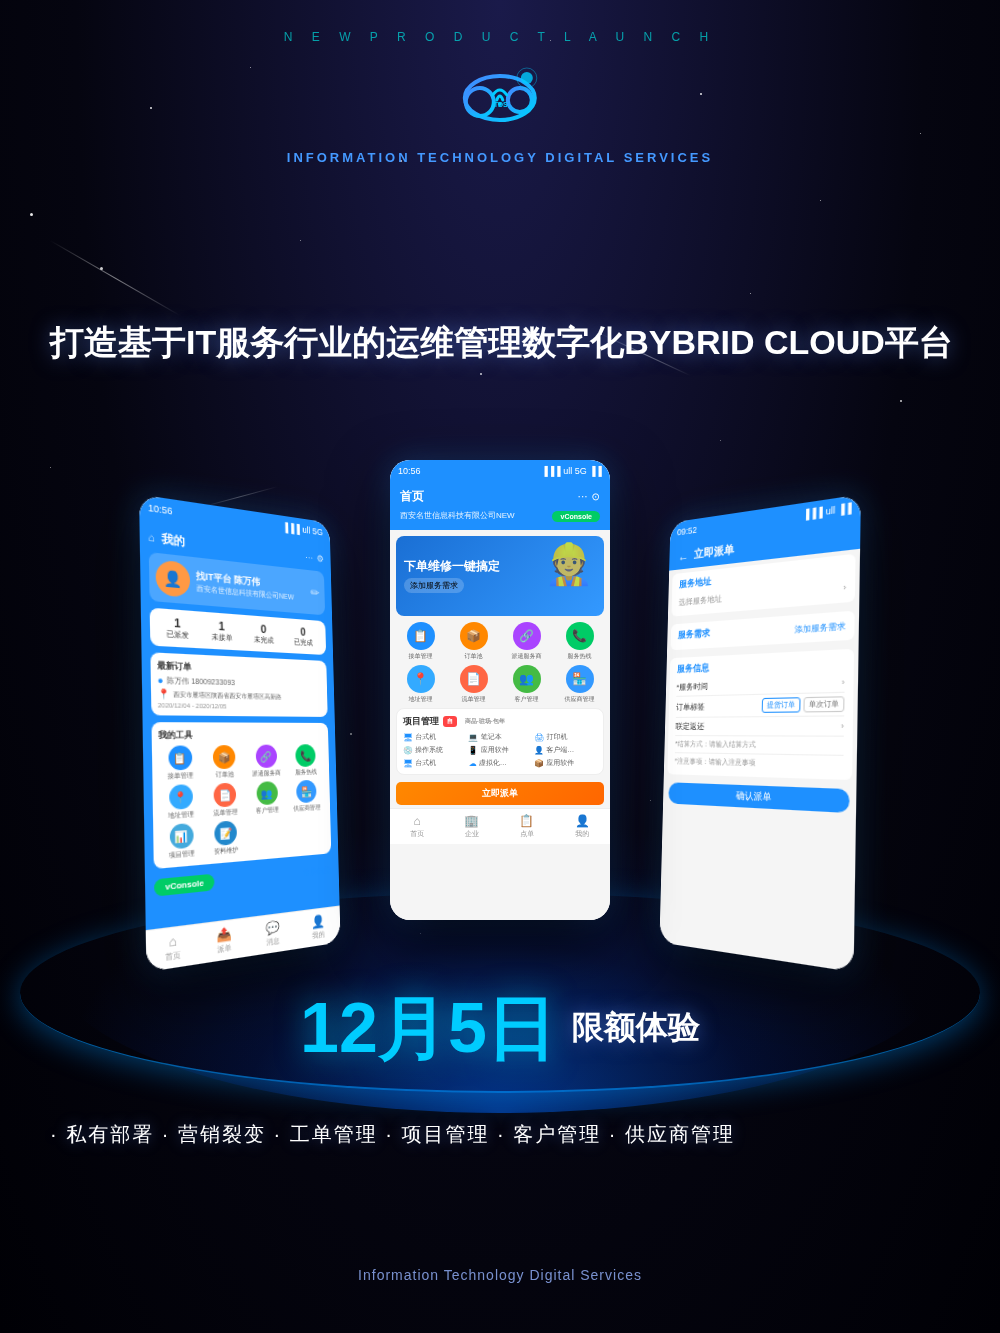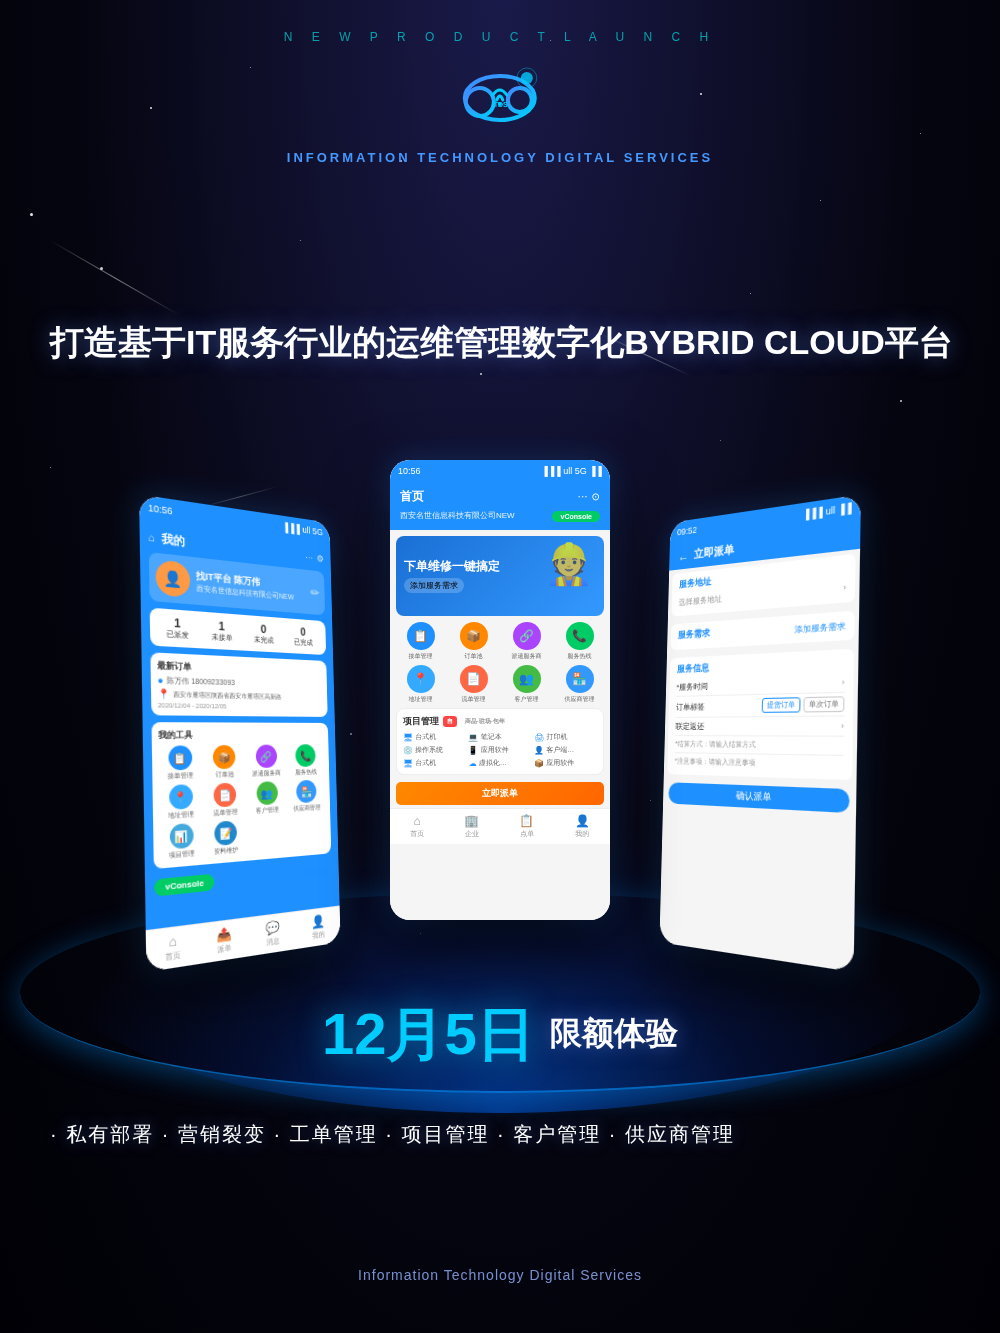--- a/index.html
+++ b/index.html
@@ -543,21 +543,21 @@
     }
 
     .date-display {
       display: flex;
       align-items: center;
       justify-content: center;
       gap: 15px;
     }
 
     .date-big {
-      font-size: 58px;
+      font-size: 70px;
       font-weight: 900;
       color: #00ccff;
       line-height: 1;
       text-shadow: 0 0 30px rgba(0, 200, 255, 0.6);
     }
 
     .limited-text {
       font-size: 32px;
       font-weight: 900;
       color: white;

